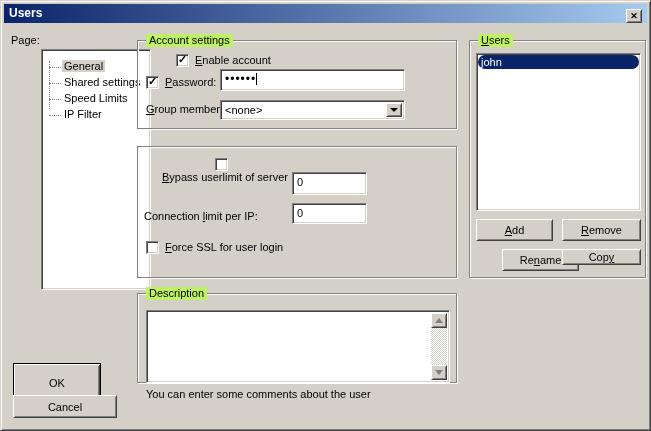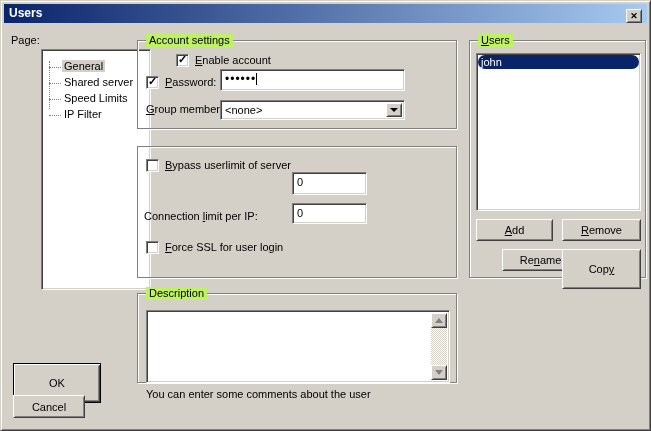--- a/index.html
+++ b/index.html
@@ -127,21 +127,21 @@
     <span class="close-btn">✕</span>
   </div>
 
   <div class="page-label static">Page:</div>
   <div class="tree sunken">
     <div class="tree-vline"></div>
     <div class="tree-item selected">
       <span class="lbl">General</span>
     </div>
     <div class="tree-item">
-      <span class="lbl">Shared server</span>
+      <span class="lbl">Shared settings</span>
     </div>
     <div class="tree-item">
       <span class="lbl">Speed Limits</span>
     </div>
     <div class="tree-item">
       <span class="lbl">IP Filter</span>
     </div>
   </div>
 
   <div class="group" style="left:136px; top:39px; width:320px; height:89px;">
@@ -160,21 +160,21 @@
     <div class="static" style="left:8px; top:62px;"><u>G</u>roup membership:</div>
     <div class="combo" style="left:82px; top:59px; width:185px; height:20px;">
       <span>&lt;none&gt;</span>
       <span class="combo-btn">
           <span class="arrow-down"></span>
         </span>
     </div>
   </div>
 
   <div class="group" style="left:136px; top:145px; width:320px; height:132px;">
-    <div class="cbrow" style="left:8px; top:11px;">
+    <div class="cbrow" style="left:24px; top:11px;flex-direction:column;">
       <span class="checkbox"></span>
       <span><u>B</u>ypass userlimit of server</span>
     </div>
     <div class="field" style="left:154px; top:25px; width:75px; height:23px;">
       <span>0</span>
     </div>
     <div class="static" style="left:6px; top:63px;">Connection <u>l</u>imit per IP:</div>
     <div class="field" style="left:154px; top:56px; width:75px; height:21px;">
       <span>0</span>
     </div>
@@ -204,19 +204,19 @@
   <div class="group" style="left:468px; top:39px; width:177px; height:238px;">
     <span class="caption"><u>U</u>sers</span>
     <div class="userlist sunken" style="left:6px; top:12px; width:165px; height:158px;">
       <div class="user-item selected">
         <span>john</span>
       </div>
     </div>
     <div class="btn" style="left:6px; top:178px; width:77px; height:22px;"><u>A</u>dd</div>
     <div class="btn" style="left:92px; top:178px; width:79px; height:22px;"><u>R</u>emove</div>
     <div class="btn" style="left:6px; top:208px; width:77px; height:22px;margin-left:26px;">Re<u>n</u>ame</div>
-    <div class="btn" style="left:92px; top:208px; width:79px; height:40px;">Cop<u>y</u></div>
+    <div class="btn" style="left:92px; top:208px; width:79px; height:16px;">Cop<u>y</u></div>
   </div>
 
   <div class="btn btn-default" style="left:12px; top:362px; width:88px; height:40px;">OK</div>
-  <div class="btn" style="left:12px; top:394px; width:72px; height:23px;">Cancel</div>
+  <div class="btn" style="left:12px; top:394px; width:104px; height:23px;">Cancel</div>
 
 </div>
 
 </body></html>

